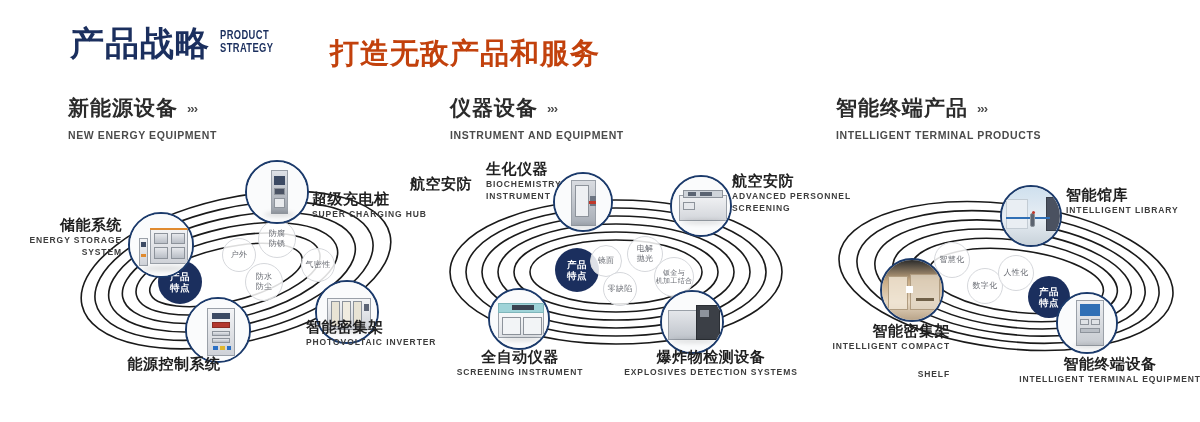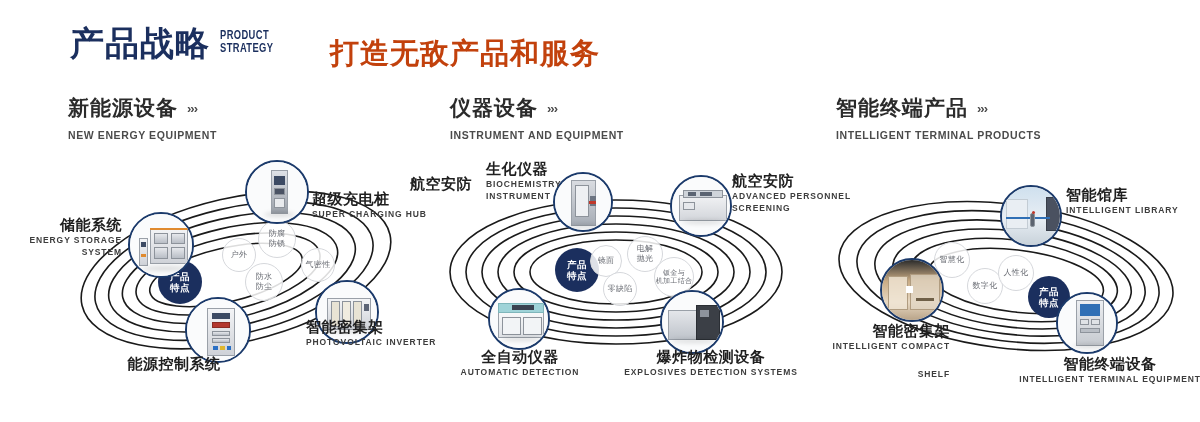--- a/index.html
+++ b/index.html
@@ -288,21 +288,21 @@
         <div class="cab" style="left:8px; top:22px; width:46px; height:26px; background:linear-gradient(180deg,#f7f8f9,#dfe2e6);"></div>
         <div class="cab-d" style="left:8px; top:13px; width:46px; height:10px; background:#9fd3d8; border-color:#7fb6bb;"></div>
         <div class="scr" style="left:22px; top:15px; width:22px; height:5px; background:#3a4250;"></div>
         <div class="cab-d" style="left:12px; top:27px; width:19px; height:18px; background:#f2f4f6;"></div>
         <div class="cab-d" style="left:33px; top:27px; width:19px; height:18px; background:#f2f4f6;"></div>
         <div class="shadow" style="left:11px; top:47px; width:40px; height:4px;"></div>
       </div>
     </div>
     <div class="lbl" style="left:20px; top:198px; width:160px; text-align:center;">
       <div class="cn">全自动仪器</div>
-      <div class="en">AUTOMATIC DETECTION</div>
+      <div class="en">SCREENING INSTRUMENT</div>
     </div>
 
     <div class="node" style="left:240px; top:140px; width:64px; height:64px;">
       <div class="img" style="background:#fafbfc;">
         <div class="cab" style="left:6px; top:18px; width:30px; height:30px; background:linear-gradient(180deg,#e4e6ea,#bfc4cb);"></div>
         <div class="cab-d" style="left:34px; top:13px; width:24px; height:35px; background:#3b3f46; border-color:#2a2e34;"></div>
         <div class="scr" style="left:38px; top:18px; width:9px; height:7px; background:#8e949d;"></div>
         <div class="shadow" style="left:9px; top:47px; width:46px; height:4px;"></div>
       </div>
     </div>

